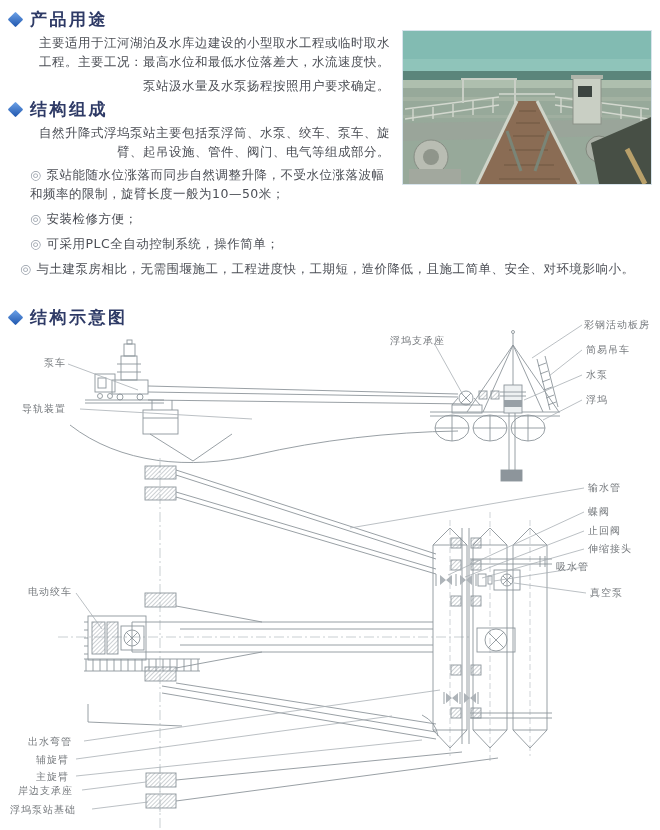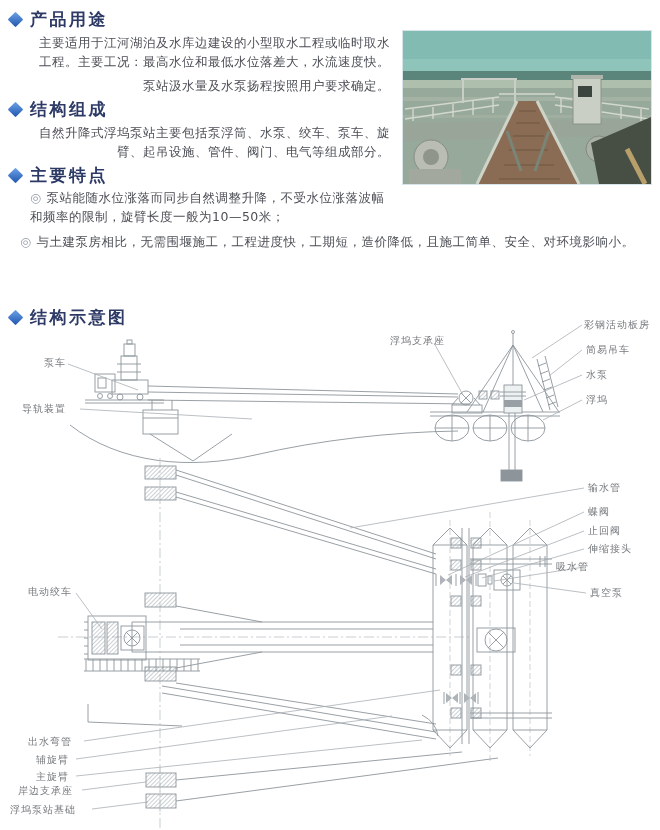--- a/index.html
+++ b/index.html
@@ -118,25 +118,23 @@
 
     <p class="para">主要适用于江河湖泊及水库边建设的小型取水工程或临时取水工程。主要工况：最高水位和最低水位落差大，水流速度快。</p>
     <p class="para">泵站汲水量及水泵扬程按照用户要求确定。</p>
 
     <div class="sec-header">
       <span class="diamond"></span>
       <span class="sec-title">结构组成</span>
     </div>
     <p class="para">自然升降式浮坞泵站主要包括泵浮筒、水泵、绞车、泵车、旋臂、起吊设施、管件、阀门、电气等组成部分。</p>
 
-    <div class="sec-header">
-      <span class="diamond"></span>
-      <span class="sec-title">主要特点</span>
-    </div>
     <div class="feature"><span class="mark">◎</span><span>泵站能随水位涨落而同步自然调整升降，不受水位涨落波幅和频率的限制，旋臂长度一般为10—50米；</span></div>
+    <div class="feature"><span class="mark">◎</span><span>安装检修方便；</span></div>
+    <div class="feature"><span class="mark">◎</span><span>可采用PLC全自动控制系统，操作简单；</span></div>
     <div class="feature" style="padding-left:12px"><span class="mark">◎</span><span>与土建泵房相比，无需围堰施工，工程进度快，工期短，造价降低，且施工简单、安全、对环境影响小。</span></div>
   </div>
 
   <div class="sec-header" id="header-diagram">
     <span class="diamond"></span>
     <span class="sec-title">结构示意图</span>
   </div>
 
   <div id="diagrams">
     <svg width="660" height="518" viewBox="0 0 660 518">

